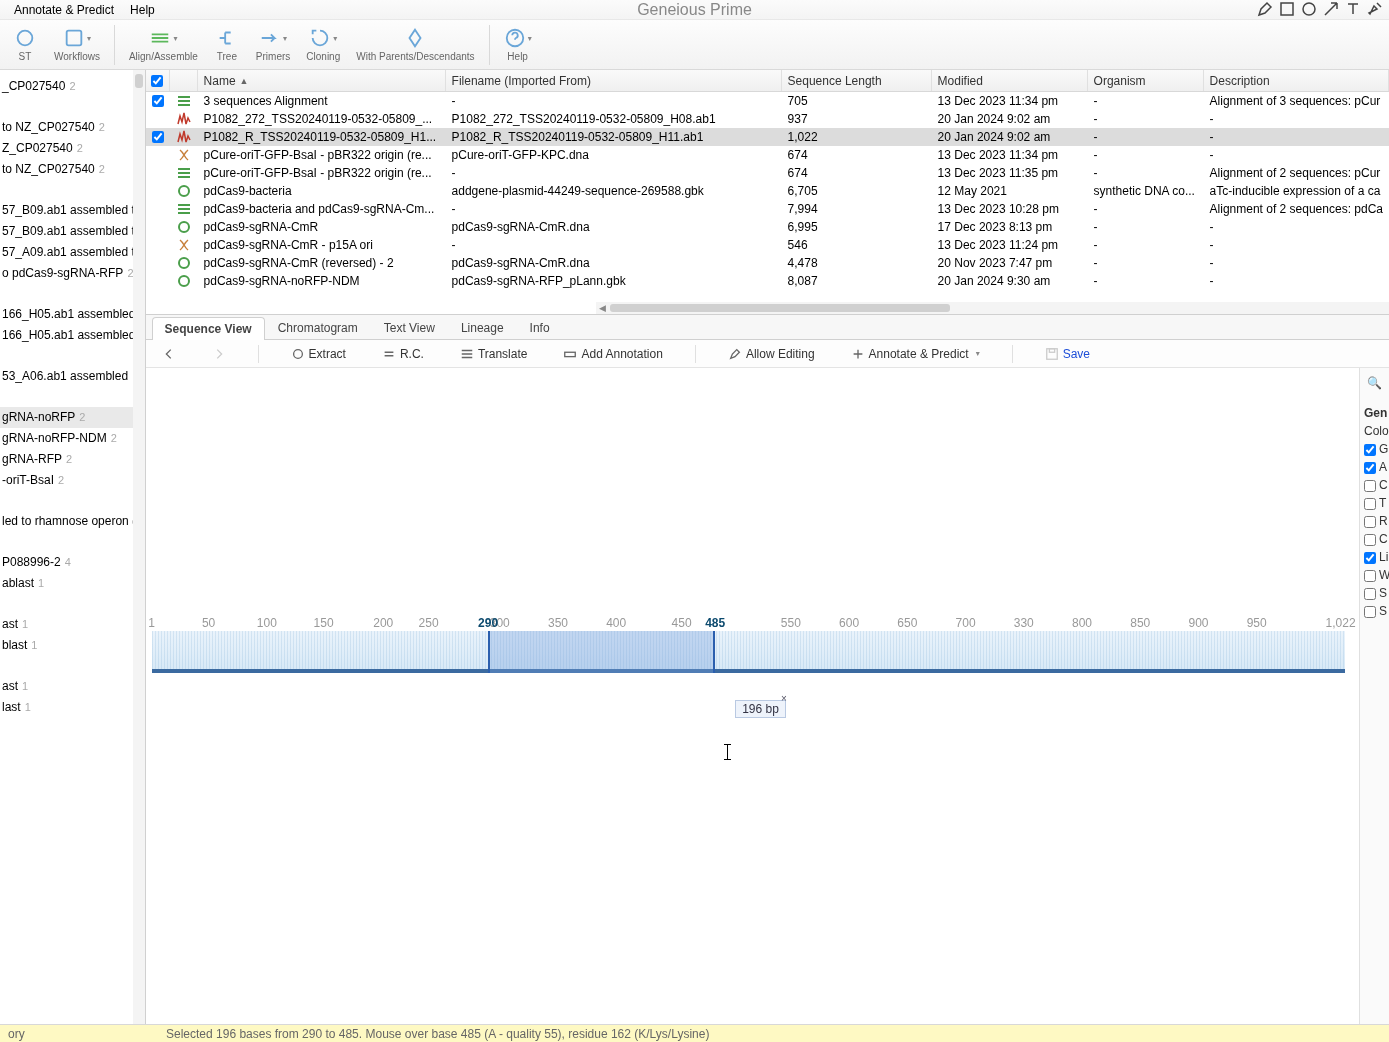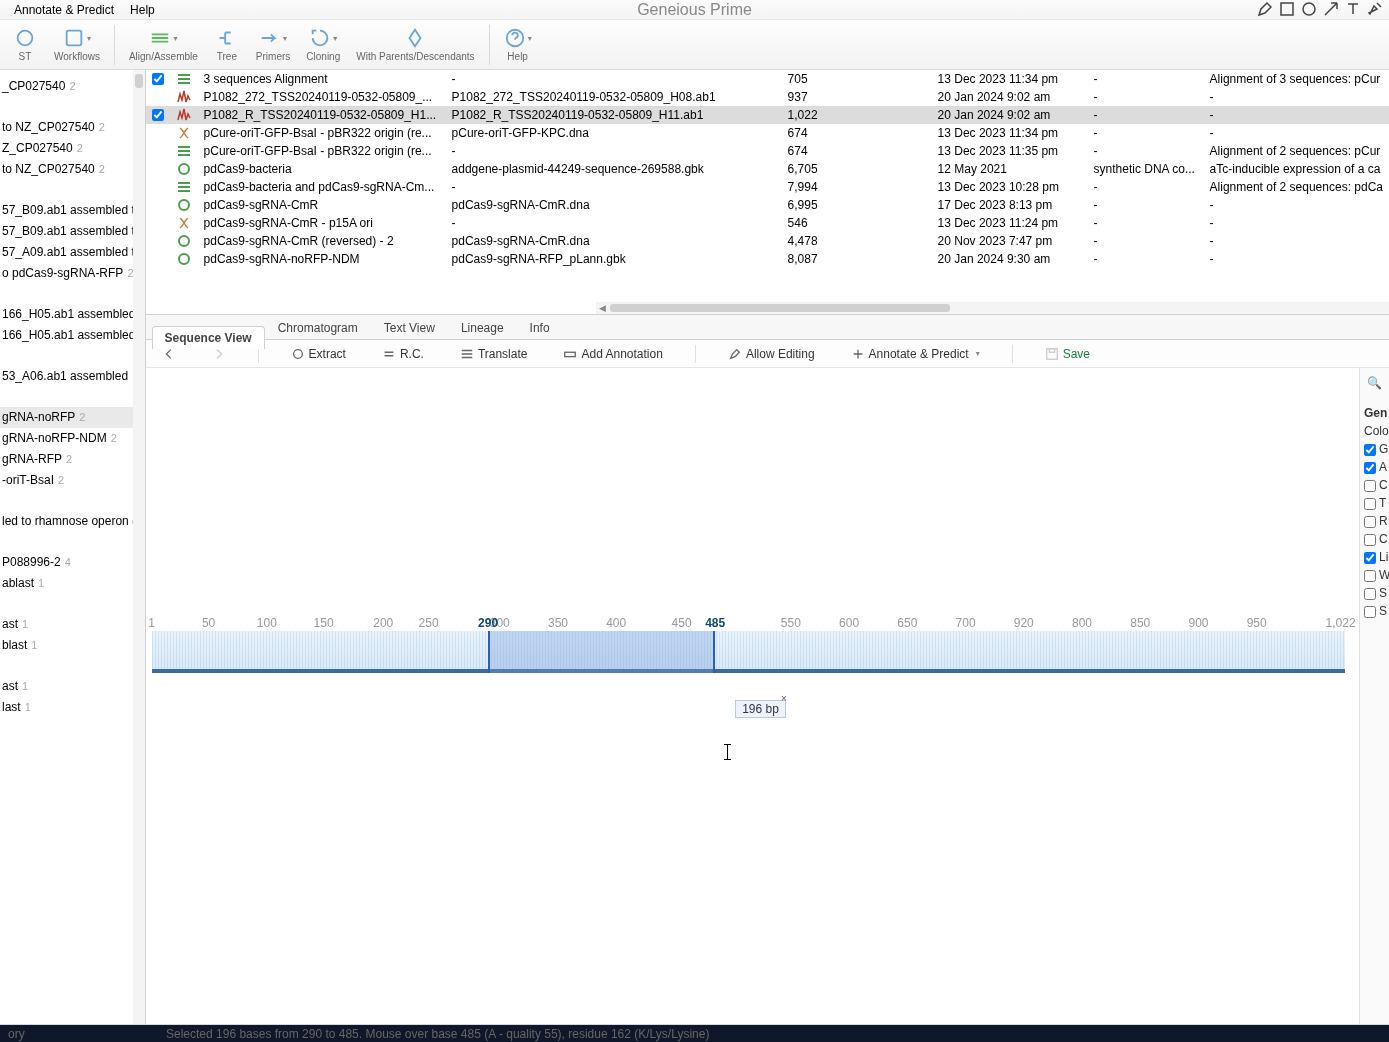--- a/index.html
+++ b/index.html
@@ -59,26 +59,26 @@
 .td.mod { width: 156px; }
 .td.org { width: 116px; }
 .td.desc { flex: 1; }
 .mini-icon { width: 14px; height: 14px; }
 .hscroll { position:absolute; bottom:0; left:450px; right:0; height:12px; background:#f4f4f4; }
 .hscroll .thumb { position:absolute; top:2px; bottom:2px; background:#d0d0d0; border-radius:3px; }
 
 
 .viewtabs { display:flex; height:25px; align-items:flex-end; padding-left:6px; border-bottom:1px solid #d0d0d0; background:#f7f7f7; }
 .vtab { padding:4px 12px; font-size:12px; color:#444; border:1px solid transparent; border-bottom:none; cursor:default; }
-.vtab.active { background:#fff; border-color:#d0d0d0; border-radius:4px 4px 0 0; font-weight:600; position:relative; top:10px; }
+.vtab.active { background:#fff; border-color:#d0d0d0; border-radius:4px 4px 0 0; font-weight:600; position:relative; top:1px; }
 
 
 .actionbar { height:28px; display:flex; align-items:center; padding:0 8px; gap:20px; border-bottom:1px solid #e4e4e4; background:#fdfdfd; }
 .ab-btn { display:flex; align-items:center; gap:4px; padding:2px 8px; color:#333; cursor:default; }
-.ab-btn.disabled { color:#15803d; }
+.ab-btn.disabled { color:#1d4ed8; }
 .ab-btn svg { width:14px; height:14px; stroke:#666; fill:none; stroke-width:1.5; }
 .ab-btn.disabled svg { stroke:#ccc; }
 .ab-sep { width:1px; height:18px; background:#e0e0e0; margin:0 4px; }
 
 
 .seqview { flex:1; position:relative; background:#fff; }
 .ruler { position:absolute; top:248px; left:6px; right:44px; height:15px; font-size:10px; color:#999; }
 .ruler .tick { position:absolute; transform:translateX(-50%); }
 .ruler .tick.mark { color:#0c4a6e; font-weight:600; }
 .track { position:absolute; top:263px; left:6px; right:44px; height:42px; background:linear-gradient(#eaf3fb,#d7e9f7); }
@@ -93,21 +93,21 @@
 .caret-cursor::before, .caret-cursor::after { content:""; position:absolute; left:-3px; width:7px; height:1px; background:#000; }
 .caret-cursor::before { top:0; } .caret-cursor::after { bottom:0; }
 
 
 .rightopts { position:absolute; right:0; top:0; bottom:0; width:30px; border-left:1px solid #e0e0e0; background:#fafafa; font-size:11px; padding-top:6px; }
 .rightopts .ro { padding:2px 4px; white-space:nowrap; overflow:hidden; color:#333; }
 .rightopts .hd { font-weight:600;margin-top:12px; }
 .rightopts input[type=checkbox]{ margin-right:3px; vertical-align:middle; }
 
 
-.statusbar { position:absolute; bottom:0; left:0; right:0; height:18px; border-top:1px solid #d8d8d8; background:#0f172a; display:flex; align-items:center; padding:0 8px; font-size:11px; color:#666; }
+.statusbar { position:absolute; bottom:0; left:0; right:0; height:18px; border-top:1px solid #d8d8d8; background:#fef9c3; display:flex; align-items:center; padding:0 8px; font-size:11px; color:#666; }
 .statusbar .left { width:150px; overflow:hidden; }
 .statusbar .main { flex:1; padding-left:8px; }
 
 input[type=checkbox]{ width:12px; height:12px; }
 .sort-arrow { font-size:9px; margin-left:4px; color:#666; }
 </style>
 </head>
 <body>
 
 <div class="menubar">
@@ -267,20 +267,35 @@
       </div>
     <div class="vscroll">
       <div class="thumb" style="top:4px; height:14px;"></div>
       <div class="thumb" style="bottom:4px; height:14px;"></div>
     </div>
   </div>
 
   <div class="mainpane">
 
     <div class="table-area">
+      <div class="tbl-head">
+        <div class="th chk">
+            <input type="checkbox" checked="" style="">
+          </div>
+        <div class="th icon"></div>
+        <div class="th name">
+            <span>Name</span>
+            <span class="sort-arrow">▲</span>
+          </div>
+        <div class="th file">Filename (Imported From)</div>
+        <div class="th len">Sequence Length</div>
+        <div class="th mod">Modified</div>
+        <div class="th org">Organism</div>
+        <div class="th desc">Description</div>
+      </div>
       <div class="tbl-body" id="tbl-body">
           <div class="tr">
             <div class="td chk">
               <input type="checkbox" checked="" style="">
             </div>
             <div class="td icon">
               <svg class="mini-icon" viewBox="0 0 14 14">
                 <path d="M1 3h12M1 7h12M1 11h12" stroke="#4a9e4a" stroke-width="2"></path>
               </svg>
             </div>
@@ -518,21 +533,21 @@
           <span class="tick" style="left: 277px;">250</span>
           <span class="tick" style="left: 348.199px;">300</span>
           <span class="tick" style="left: 406.426px;">350</span>
           <span class="tick" style="left: 464.653px;">400</span>
           <span class="tick" style="left: 530px;">450</span>
           <span class="tick" style="left: 588px; margin-top: 20px;">500</span>
           <span class="tick" style="left: 639.335px;">550</span>
           <span class="tick" style="left: 697.562px;">600</span>
           <span class="tick" style="left: 755.789px;">650</span>
           <span class="tick" style="left: 814.017px;">700</span>
-          <span class="tick" style="left: 872.244px;">920</span>
+          <span class="tick" style="left: 872.244px;">330</span>
           <span class="tick" style="left: 930.471px;">800</span>
           <span class="tick" style="left: 988.698px;">850</span>
           <span class="tick" style="left: 1046.93px;">900</span>
           <span class="tick" style="left: 1105.15px;">950</span>
           <span class="tick" style="left: 1189px;">1,022</span>
           <span class="tick mark" style="left: 336.553px;">290</span>
           <span class="tick mark" style="left: 563.64px;">485</span>
         </div>
       <div class="track">
         <div class="noise"></div>

